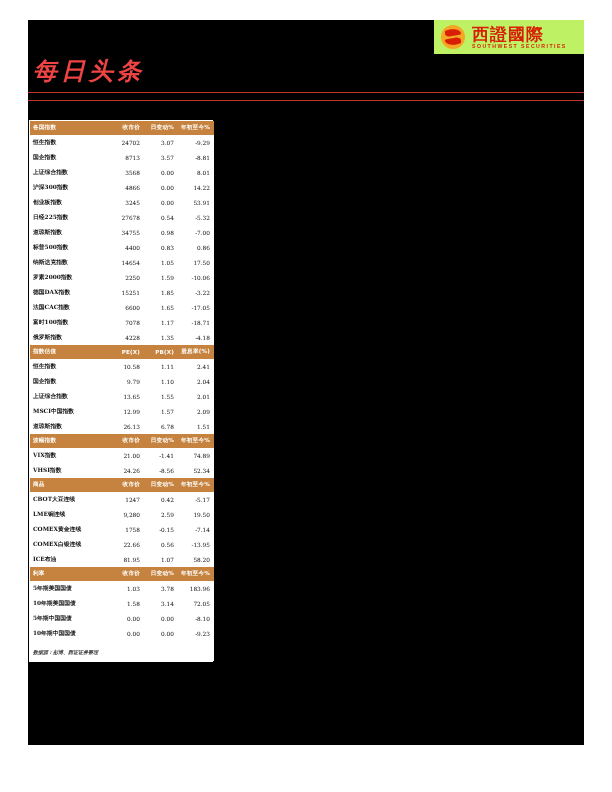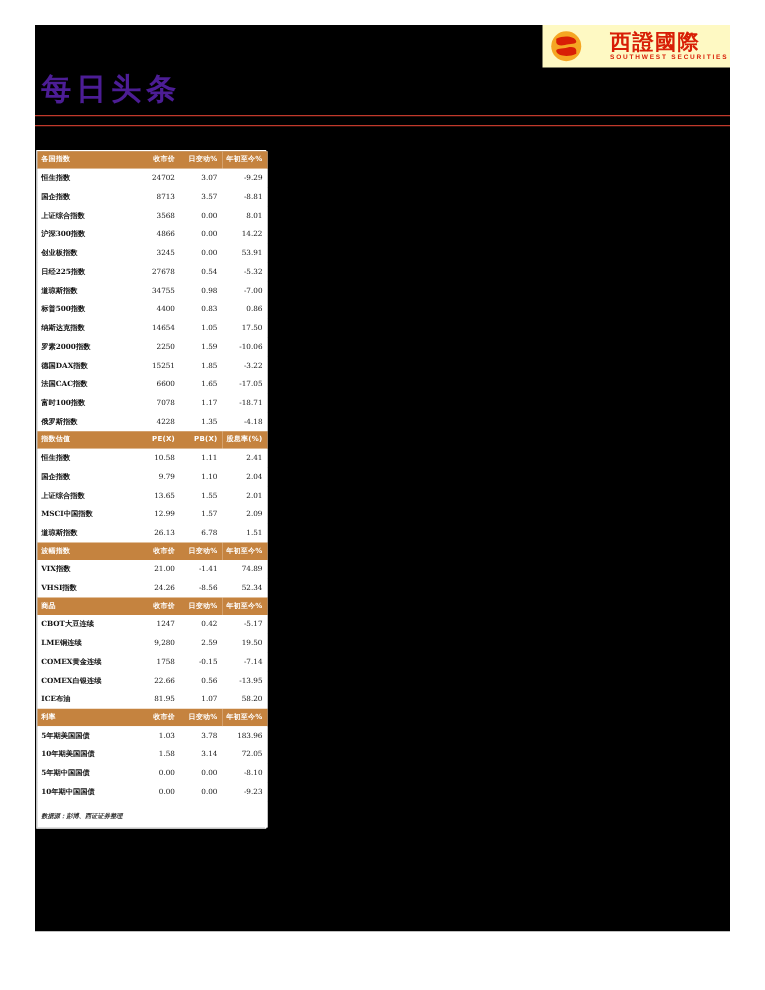--- a/index.html
+++ b/index.html
@@ -13,40 +13,40 @@
 
   
   .black-canvas{
     position:absolute;left:28px;top:20px;width:556px;height:725px;
     background:#000000;
   }
 
   
   .logo-box{
     position:absolute;left:434px;top:20px;width:150px;height:34px;
-    background:#fef9c3;display:flex;align-items:center;gap:16px;
+    background:#bef264;display:flex;align-items:center;
   }
   .logo-mark{
     width:26px;height:26px;margin-left:6px;flex:0 0 auto;position:relative;
   }
   .logo-text-wrap{margin-left:6px;display:flex;flex-direction:column;justify-content:center;}
   .logo-cn{
     color:#D81E06;font-size:17px;font-weight:bold;letter-spacing:1px;
     line-height:18px;font-family:"DejaVu Sans","Liberation Sans",sans-serif;
   }
   .logo-en{
     color:#D81E06;font-size:5.2px;font-weight:bold;letter-spacing:1.45px;
     line-height:7px;font-family:"Liberation Sans",sans-serif;
   }
 
   
   .doc-title{
     position:absolute;left:33px;top:56px;
-    color:#4c1d95;font-size:24px;font-weight:bold;letter-spacing:4px;
-    font-family:"DejaVu Serif","Liberation Serif",serif;
+    color:#ef4444;font-size:24px;font-weight:bold;letter-spacing:4px;
+    font-family:"DejaVu Serif","Liberation Serif",serif;font-style:italic;
     line-height:30px;
   }
   .rule{
     position:absolute;left:28px;width:556px;height:1px;background:#C0392B;
   }
   .rule-a{top:92px;}
   .rule-b{top:100px;}
 
   
   .table-wrap{

